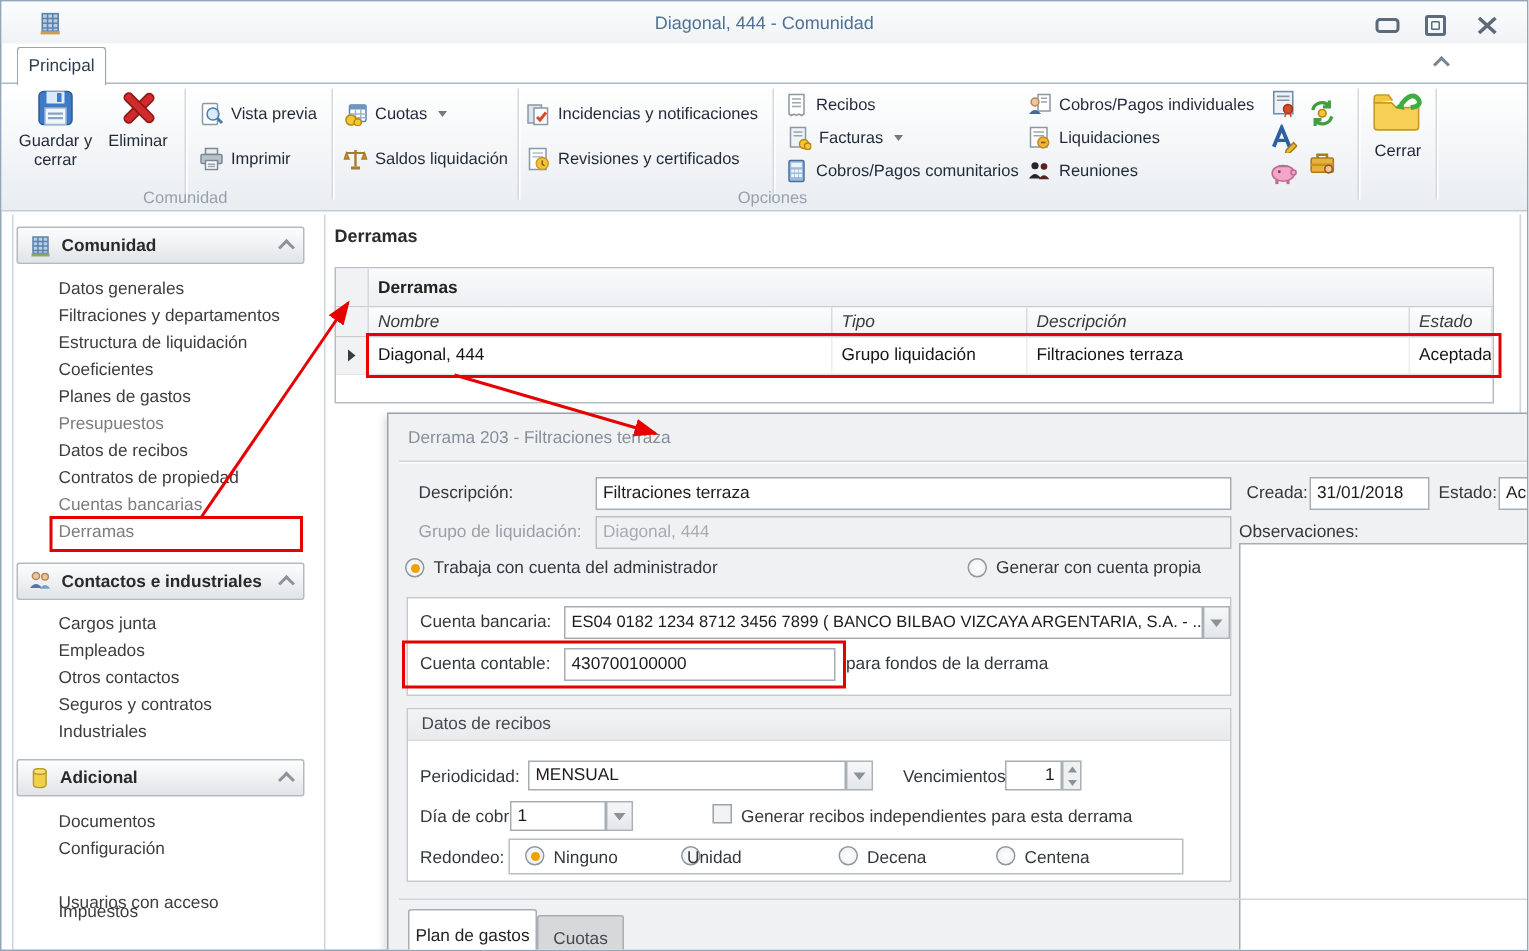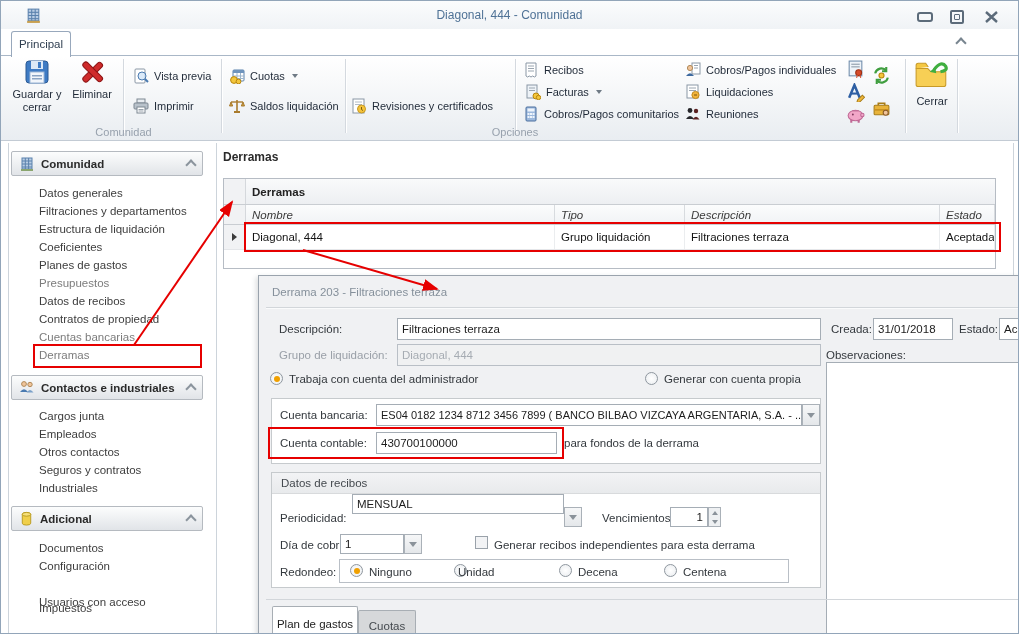--- a/index.html
+++ b/index.html
@@ -185,20 +185,28 @@
       <svg width="16" height="16" viewBox="0 0 16 16">
         <line x1="8" y1="2" x2="8" y2="13" stroke="#a97b2d" stroke-width="1.6"></line>
         <line x1="2" y1="4" x2="14" y2="4" stroke="#a97b2d" stroke-width="1.4"></line>
         <path d="M2 4 L0.5 8 h3.2 Z" fill="#c99a3f" stroke="#a97b2d"></path>
         <path d="M14 4 L12.3 8 h3.2 Z" fill="#c99a3f" stroke="#a97b2d"></path>
         <rect x="5" y="13" width="6" height="2" fill="#a97b2d"></rect>
       </svg>
       <span>Saldos liquidación</span>
     </div>
 
+    <div class="smallbtn" style="left:350px;top:10px">
+      <svg width="16" height="16" viewBox="0 0 16 16">
+        <rect x="1" y="2" width="9" height="12" fill="#dde6ef" stroke="#8a97a5"></rect>
+        <rect x="5" y="4" width="9" height="11" fill="#fff" stroke="#8a97a5"></rect>
+        <path d="M7 10 l2 2 l4 -5" stroke="#d64b2a" stroke-width="2" fill="none"></path>
+      </svg>
+      <span>Incidencias y notificaciones</span>
+    </div>
     <div class="smallbtn" style="left:350px;top:40px">
       <svg width="16" height="16" viewBox="0 0 16 16">
         <rect x="2" y="1" width="11" height="14" fill="#fff" stroke="#8a97a5"></rect>
         <line x1="4" y1="4" x2="11" y2="4" stroke="#b3bcc5"></line>
           <line x1="4" y1="6.5" x2="11" y2="6.5" stroke="#b3bcc5"></line>
         <circle cx="10.5" cy="11" r="4" fill="#f5c33b" stroke="#c89a22"></circle>
         <path d="M10.5 9 v2.5 l1.5 1" stroke="#7a5c10" fill="none"></path>
       </svg>
       <span>Revisiones y certificados</span>
     </div>
@@ -449,21 +457,21 @@
         <i></i>
       </div>
     <div class="dlg-label" style="left:21px;top:161px">Cuenta contable:</div>
     <div class="tbox" style="left:117px;top:156px;width:181px;height:22px">430700100000</div>
     <div class="dlg-label" style="left:305px;top:161px">para fondos de la derrama</div>
 
     <div class="groupbox" style="left:12px;top:196px;width:550px;height:116px">
       <div class="groupbox-header">Datos de recibos</div>
     </div>
     <div class="dlg-label" style="left:21px;top:236px">Periodicidad:</div>
-    <div class="tbox" style="left:93px;top:218px;width:212px;height:20px">MENSUAL</div>
+    <div class="tbox" style="left:93px;top:231px;width:212px;height:20px">MENSUAL</div>
     <div class="combo-arrow" style="left:305px;top:231px;height:20px">
         <i></i>
       </div>
     <div class="dlg-label" style="left:343px;top:236px">Vencimientos:</div>
     <div class="tbox" style="left:411px;top:231px;width:38px;height:20px;justify-content:flex-end">1</div>
     <div class="spin" style="left:449px;top:231px;height:20px">
         <i class="up"></i>
         <i class="dn"></i>
       </div>
 

